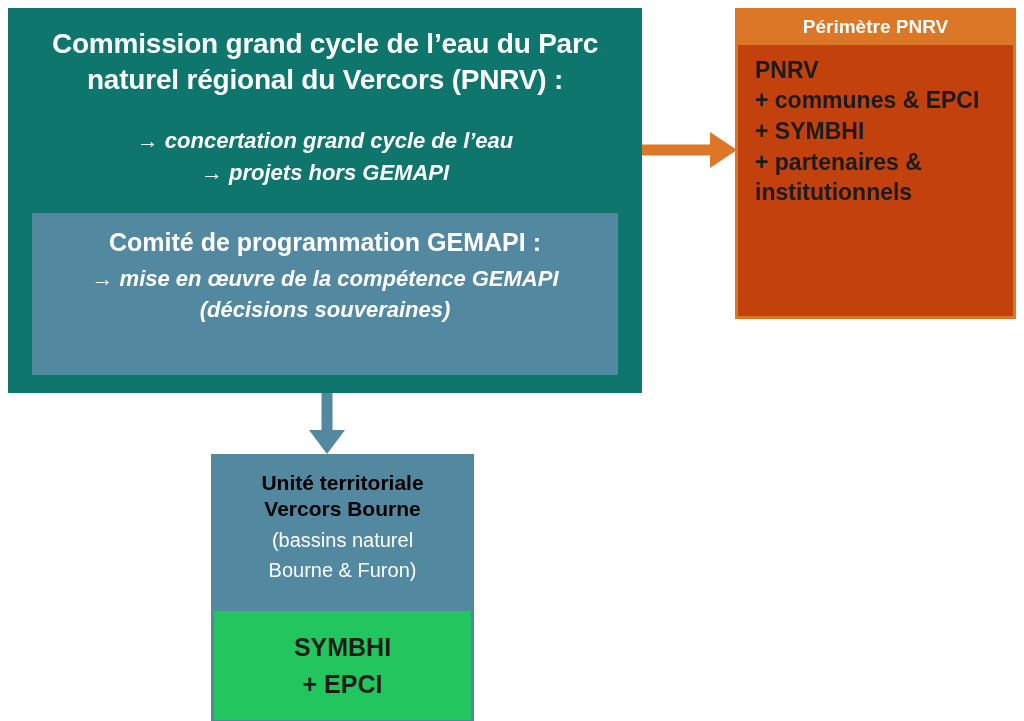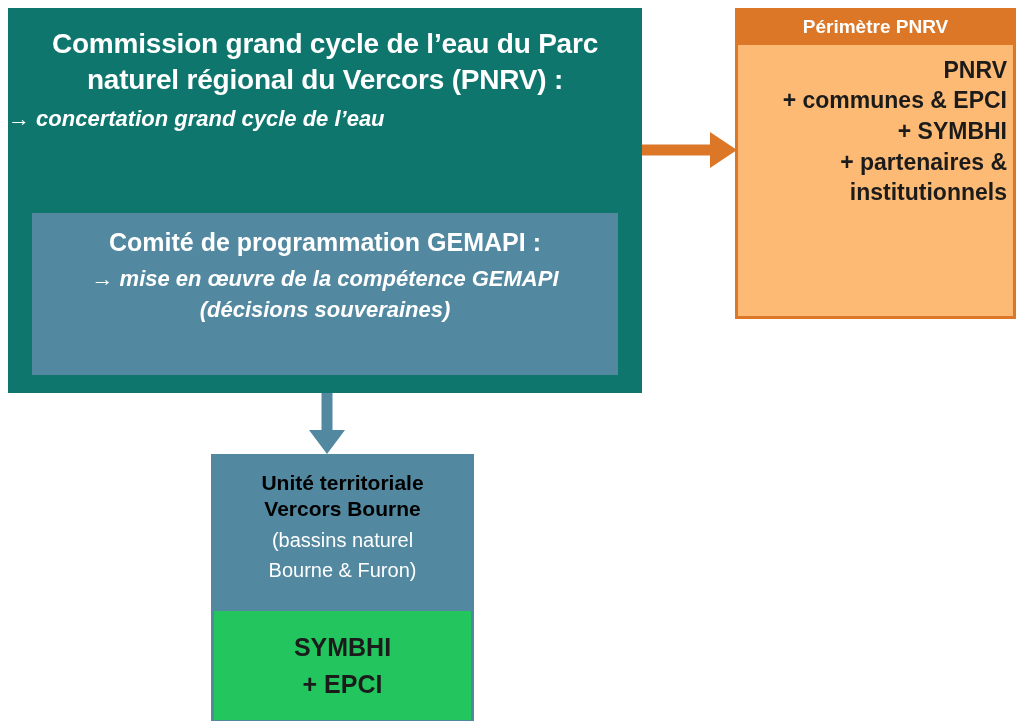--- a/index.html
+++ b/index.html
@@ -38,22 +38,23 @@
     line-height: 1.3;
     text-align: center;
     padding: 18px 14px 0 14px;
     letter-spacing: -0.2px;
   }
   .commission-bullets {
     color: #ffffff;
     font-size: 22px;
     font-weight: bold;
     font-style: italic;
+    text-align: center;
     line-height: 1.45;
-    margin-top: 4px;
+    margin-top: 26px;
   }
 
   
   .gemapi-box {
     position: absolute;
     left: 32px;
     top: 213px;
     width: 586px;
     height: 162px;
     background: #5289A0;
@@ -79,38 +80,38 @@
 
   
   .perimetre-box {
     position: absolute;
     left: 735px;
     top: 8px;
     width: 281px;
     height: 311px;
     border: 3px solid #DB7726;
     box-sizing: border-box;
-    background: #fdba74;
+    background: #c2410c;
   }
   .perimetre-header {
     background: #DB7726;
     color: #ffffff;
     font-size: 19px;
     font-weight: bold;
     text-align: center;
     padding: 6px 4px 7px 4px;
     line-height: 1.1;
   }
   .perimetre-body {
     color: #1b1b1b;
     font-size: 23px;
     font-weight: bold;
-    text-align: right;
+    text-align: left;
     line-height: 1.33;
-    padding: 10px 6px 0 6px;
+    padding: 10px 6px 0 17px;
   }
 
   
   .unite-box {
     position: absolute;
     left: 211px;
     top: 454px;
     width: 263px;
     height: 257px;
     box-sizing: border-box;
@@ -179,20 +180,21 @@
     <g>
       <line x1="327" y1="376" x2="327" y2="432" stroke="#5289A0" stroke-width="11"></line>
       <polygon points="309,430 345,430 327,454" fill="#5289A0"></polygon>
     </g>
   </svg>
 
   <div class="commission-box">
     <div class="commission-title">Commission grand cycle de l’eau du Parc naturel régional du Vercors (PNRV) :</div>
     <div class="commission-bullets">
       <div>→ concertation grand cycle de l’eau</div>
+      <div>→ projets hors GEMAPI</div>
     </div>
   </div>
 
   <div class="gemapi-box">
     <div class="gemapi-title">Comité de programmation GEMAPI :</div>
     <div class="gemapi-lines">
       <div>→ mise en œuvre de la compétence GEMAPI</div>
       <div>(décisions souveraines)</div>
     </div>
   </div>

